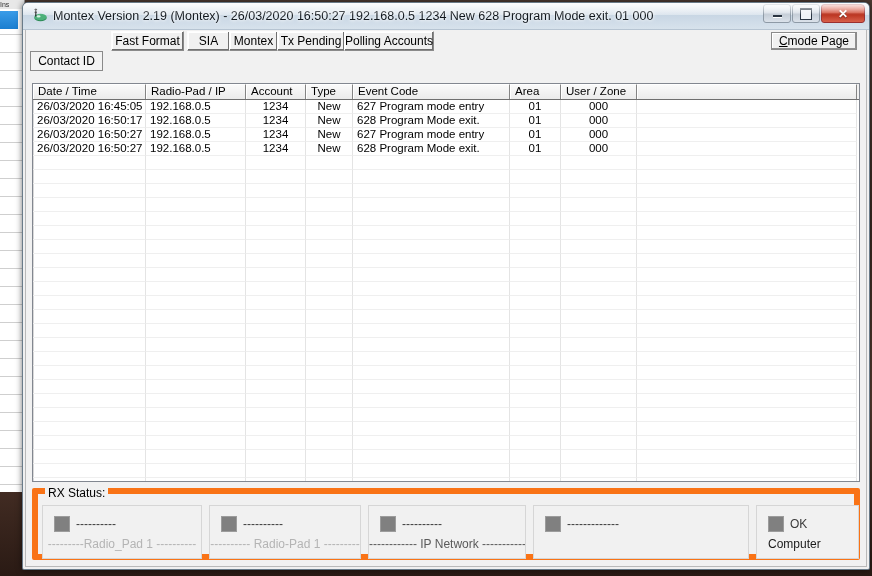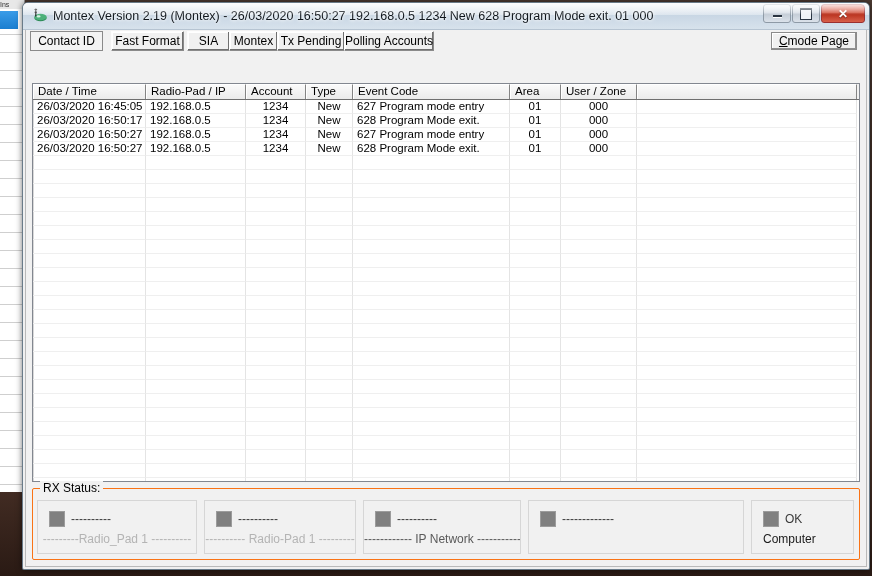--- a/index.html
+++ b/index.html
@@ -136,20 +136,21 @@
     font-size: 12px;
     color: #000;
     display: flex; align-items: center; justify-content: center;
     white-space: nowrap;
     cursor: default;
   }
   .tabbtn.active {
     background: #f3f3f3;
     border: 1px solid #8a8a8a;
     box-shadow: none;
+    margin-top: 20px;
   }
   #clear-page {
     position: absolute; right: 9px; top: 2px;
     height: 18px; padding: 0 7px;
     box-sizing: border-box;
     background: #f0f0f0;
     border: 1px solid #8a8a8a;
     box-shadow: inset -1px -1px 0 #8f8f8f, inset 1px 1px 0 #ffffff;
     font-size: 12px; color:#000;
     display:flex; align-items:center;
@@ -202,21 +203,21 @@
     overflow: hidden;
     padding: 0 3px;
   }
   .cell.center { text-align: center; }
   .cell.left { text-align: left; padding-left: 4px; }
   .empty-row .cell { color: transparent; }
 
   
   #rx-group {
     position: absolute; left: 6px; right: 6px; bottom: 6px; height: 72px;
-    border: 1px solid #f97316;
+    border: 6px solid #f97316;
     border-radius: 2px;
     box-sizing: border-box;
   }
   #rx-legend {
     position: absolute; left: 7px; top: -8px;
     background: #f1f1f1;
     padding: 0 3px;
     font-size: 12px; color: #000;
   }
   #panels {

